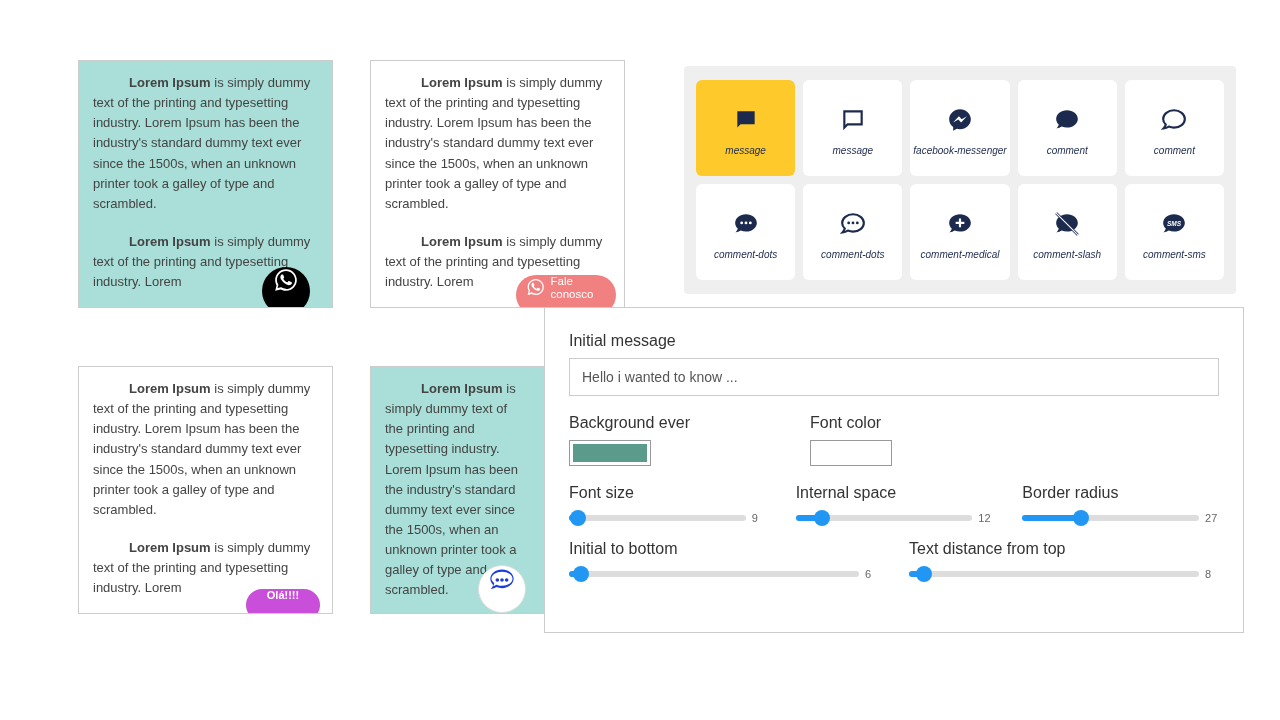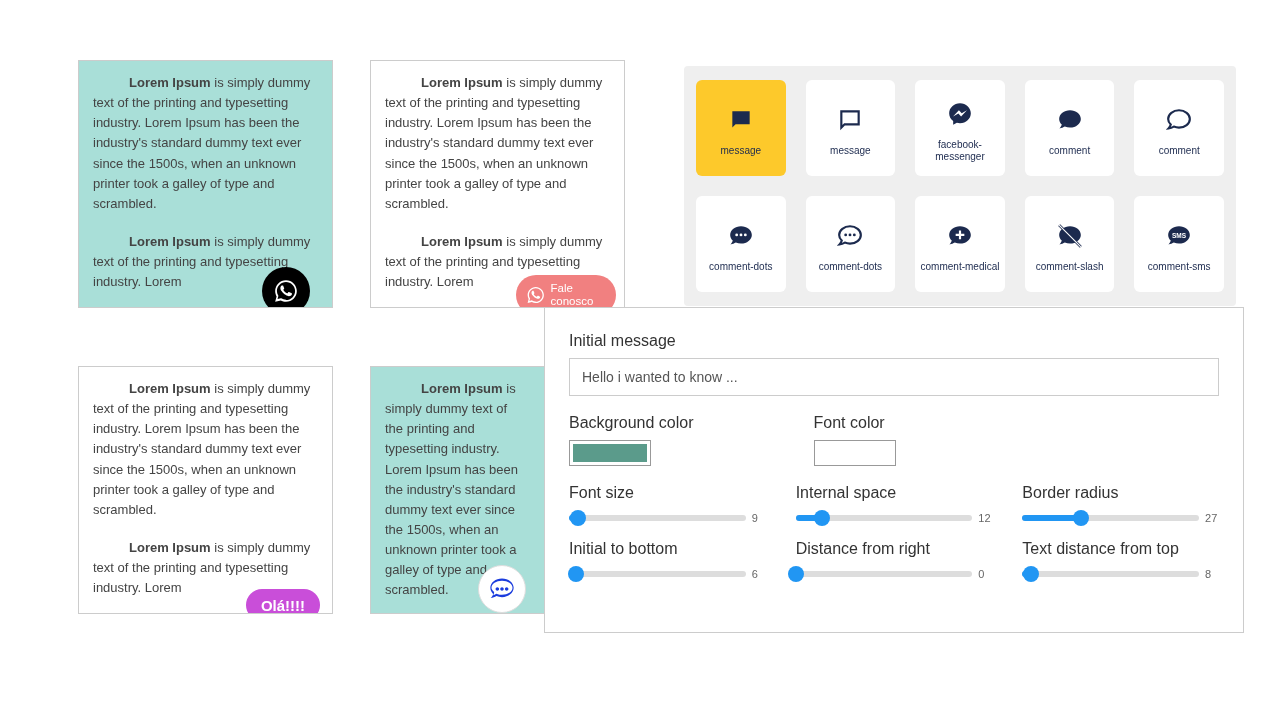--- a/index.html
+++ b/index.html
@@ -30,46 +30,47 @@
 .preview-card.teal .content { background: #a9dfd8; }
 .preview-card.white .content { background: #fff; }
 
 .preview-card .content::-webkit-scrollbar { width: 14px; }
 .preview-card .content::-webkit-scrollbar-track { background: #f0f0f0; }
 .preview-card .content::-webkit-scrollbar-thumb { background: #c0c0c0; border-radius: 0; }
 
 .float-btn {
   position: absolute;
   display: flex;
-  align-items: center;
+  align-items: flex-start;
   justify-content: center;
   gap: 5px;
   color: #fff;
 }
 .float-btn svg { fill: currentColor; }
 .fb-black { right: 22px; bottom: -8px; width: 48px; height: 48px; border-radius: 50%; background: #000; }
 .fb-salmon { right: 8px; bottom: -8px; width: 100px; height: 40px; border-radius: 24px; background: #f18080; font-size: 12px; padding: 0 10px; }
 .fb-salmon .txt { line-height: 1.1; font-size: 11.5px; }
-.fb-orchid { right: 12px; bottom: -8px; width: 74px; height: 32px; border-radius: 18px; background: #c94ed9; font-size: 15px; font-weight: bold; }
+.fb-orchid { right: 12px; bottom: -8px; width: 74px; height: 32px; border-radius: 18px; background: #c94ed9; font-size: 11px; font-weight: bold; }
 .fb-blue { right: 18px; bottom: 0px; width: 48px; height: 48px; border-radius: 50%; background: #fff; border: 1px solid #ddd; color: #1b3cdd; }
 
 
 .icon-picker {
   position: absolute;
   left: 684px;
   top: 66px;
   width: 552px;
   background: #efefef;
   padding: 14px 12px;
   border-radius: 4px;
 }
 .icon-grid {
   display: grid;
   grid-template-columns: repeat(5, 1fr);
-  gap: 20px;
+  gap: 8px;
+  font-style: italic;
 }
 .icon-tile {
   background: #fff;
   border-radius: 6px;
   display: flex;
   flex-direction: column;
   align-items: center;
   justify-content: center;
   height: 96px;
   cursor: pointer;
@@ -291,21 +292,21 @@
         </div>
       </div>
   </div>
 
   <div class="settings-panel">
     <label class="sp-label">Initial message</label>
     <input class="sp-input" type="text" value="Hello i wanted to know ..." style="">
 
     <div class="row2">
       <div>
-        <label class="sp-label">Background color</label>
+        <label class="sp-label">Background ever</label>
         <div class="color-swatch">
           <div class="color-swatch-inner" style="background:#5b9b8b"></div>
         </div>
       </div>
       <div>
         <label class="sp-label">Font color</label>
         <div class="color-swatch">
           <div class="color-swatch-inner" style="background:#ffffff"></div>
         </div>
       </div>
@@ -349,30 +350,20 @@
         <label class="sp-label">Initial to bottom</label>
         <div class="slider-wrap">
           <div class="slider-track">
               <div class="slider-fill" style="width:4%"></div>
               <div class="slider-thumb" style="left:4%"></div>
             </div>
           <span class="slider-val">6</span>
         </div>
       </div>
       <div class="slider-block">
-        <label class="sp-label">Distance from right</label>
-        <div class="slider-wrap">
-          <div class="slider-track">
-              <div class="slider-fill" style="width:0%"></div>
-              <div class="slider-thumb" style="left:0%"></div>
-            </div>
-          <span class="slider-val">0</span>
-        </div>
-      </div>
-      <div class="slider-block">
         <label class="sp-label">Text distance from top</label>
         <div class="slider-wrap">
           <div class="slider-track">
               <div class="slider-fill" style="width:5%"></div>
               <div class="slider-thumb" style="left:5%"></div>
             </div>
           <span class="slider-val">8</span>
         </div>
       </div>
     </div>

